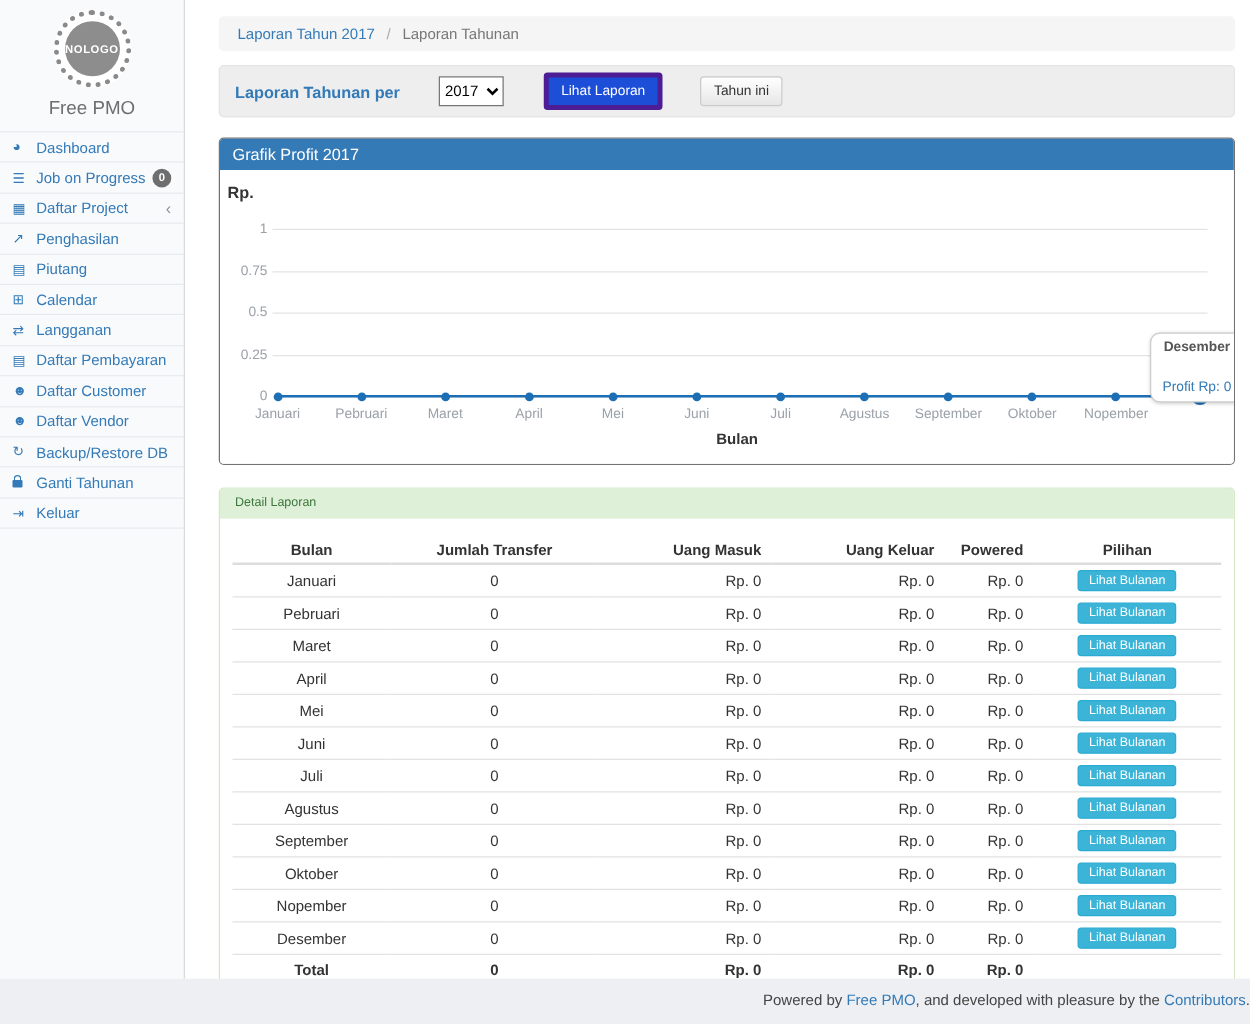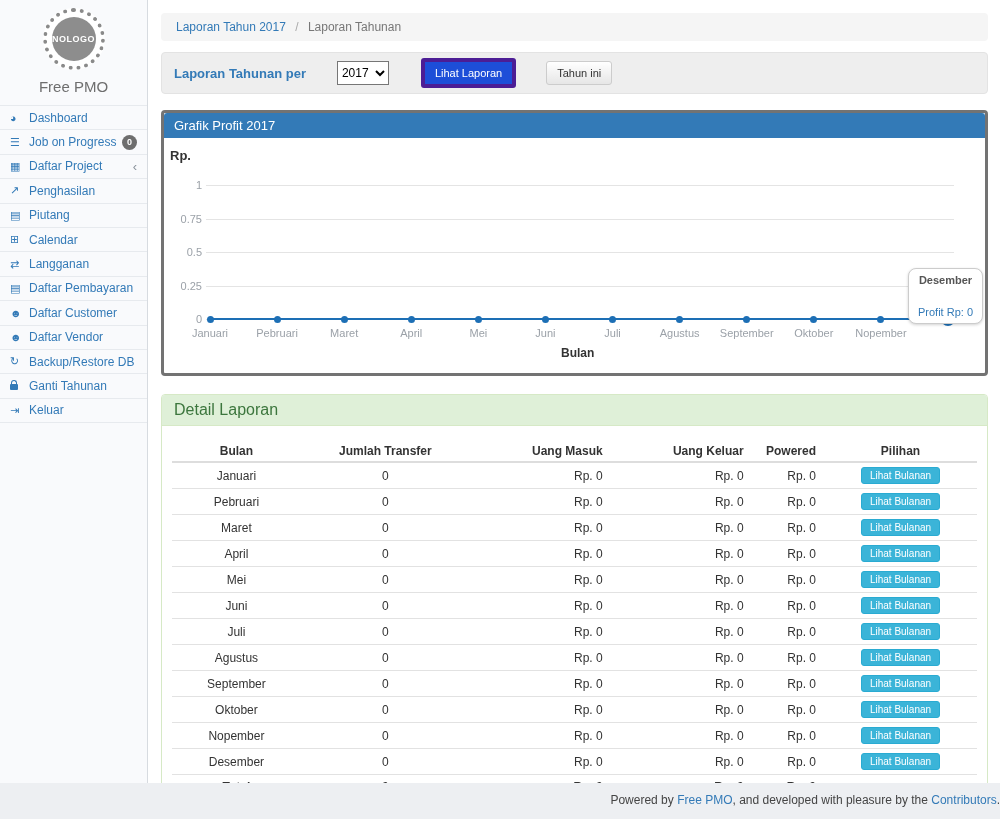--- a/index.html
+++ b/index.html
@@ -16,37 +16,37 @@
   .menu { border-top:1px solid #e7eaee; }
   .menu-item { display:flex; align-items:center; height:24.4px; padding:0 10px; font-size:12px; color:#337ab7; text-decoration:none; border-bottom:1px solid #e7eaee; cursor:pointer; }
   .mi-icon { width:16px; font-size:11px; margin-right:3px; color:#337ab7; display:inline-flex; align-items:center; }
   .mi-label { white-space:nowrap; }
   .mi-badge { margin-left:auto; background:#6e6e6e; color:#fff; font-size:9px; width:15px; height:15px; border-radius:50%; text-align:center; line-height:15px; font-weight:bold; }
   .mi-chevron { margin-left:auto; color:#8a929b; font-size:13px; line-height:1; }
   .lock-glyph { display:inline-block; width:8px; height:6px; background:#337ab7; border-radius:1px; position:relative; margin-top:3px; }
   .lock-glyph::before { content:""; position:absolute; left:1px; top:-4px; width:4px; height:4px; border:1.5px solid #337ab7; border-bottom:none; border-radius:3px 3px 0 0; }
 
   
-  .main { position:absolute; left:149px; top:0; width:851px; height:783px; background:#fff; padding:13px 12px 0 12px; }
+  .main { position:absolute; left:149px; top:0; width:851px; height:783px; background:#fff; padding:13px 12px 0 26px; }
   .breadcrumb { background:#f5f5f5; border-radius:4px; padding:7px 15px; font-size:12px; color:#777; margin-bottom:11px; }
   .breadcrumb a { color:#337ab7; text-decoration:none; cursor:pointer; }
   .breadcrumb .sep { margin:0 6px; color:#aaa; }
 
   .well { background:#eeeeee; border:1px solid #e3e3e3; border-radius:4px; padding:5px 12px; margin-bottom:16px; display:flex; align-items:center;gap:24px; }
   .well label { font-size:13px; font-weight:bold; color:#337ab7; margin-right:7px; }
   .well select { width:52px; height:24px; font-size:12px; border:1px solid #767676; background:#fff; margin-right:8px; font-family:inherit; }
   .btn { display:inline-block; font-size:11px; border-radius:3px; padding:4px 10px; cursor:pointer; line-height:14px; }
   .btn-info { background:#1d4ed8; border:4px solid #4c1d95; color:#fff; margin-right:6px; }
   .btn-default { background:linear-gradient(#ffffff,#e6e6e6); border:1px solid #ccc; color:#333; }
 
   .panel { border-radius:4px; margin-bottom:18px; }
-  .panel-primary { border:3px solid #737373; }
+  .panel-primary { border:1px solid #737373; }
   .panel-primary > .panel-heading { background:#337ab7; color:#fff; font-size:13px; padding:5px 10px; border-radius:3px 3px 0 0; }
   .panel-success { border:1px solid #d6e9c6; }
-  .panel-success > .panel-heading { background:#dff0d8; color:#3c763d; font-size:16px; padding:6px 12px; border-radius:3px 3px 0 0; border-bottom:1px solid #d6e9c6; }
+  .panel-success > .panel-heading { background:#dff0d8; color:#3c763d; font-size:10px; padding:6px 12px; border-radius:3px 3px 0 0; border-bottom:1px solid #d6e9c6; }
 
   
   .chart-body { position:relative; height:235px; background:#fff; overflow:hidden; border-radius:0 0 3px 3px; }
   .chart-ylabel { position:absolute; left:6px; top:10px; font-size:13px; font-weight:bold; color:#333; }
   .chart-tick { position:absolute; width:38px; text-align:right; font-size:11px; color:#9ba1a8; }
   .chart-grid { position:absolute; height:1px; background:#e4e4e4; }
   .chart-month { position:absolute; width:80px; text-align:center; font-size:11px; color:#9ba1a8; }
   .chart-xlabel { position:absolute; font-size:12px; font-weight:bold; color:#333; }
   .chart-dot { position:absolute; border-radius:50%; cursor:pointer; }
   .chart-svg { position:absolute; left:0; top:0; }

